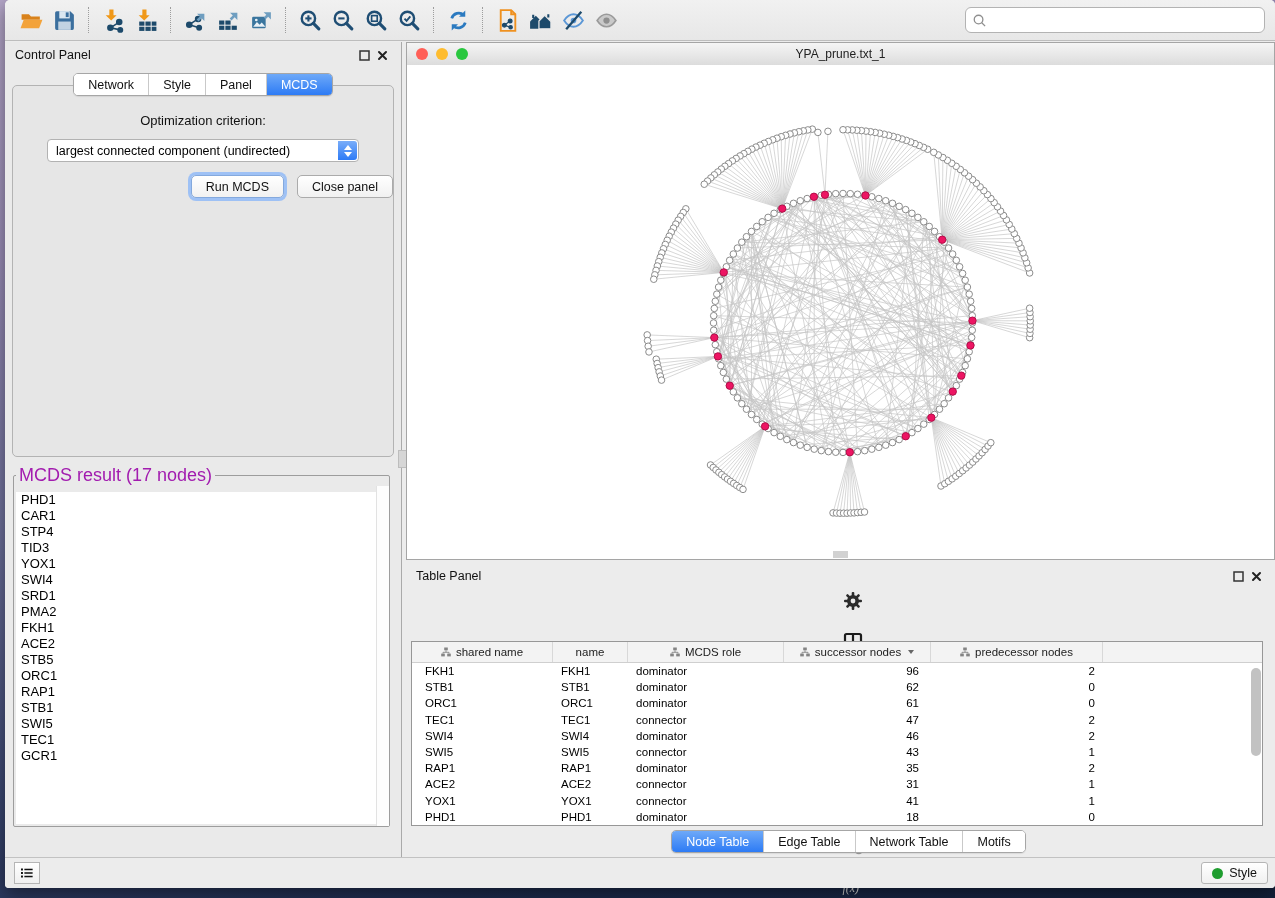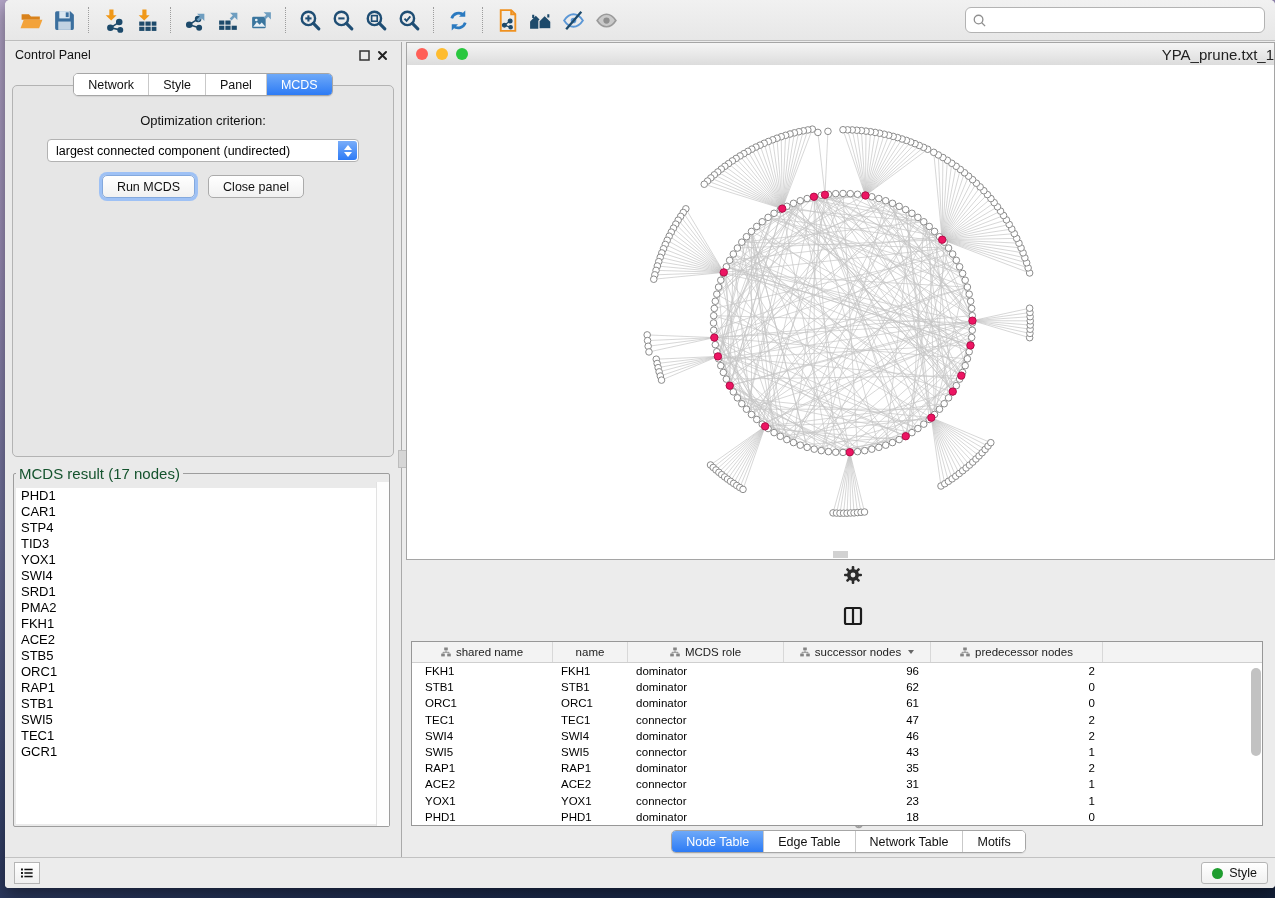--- a/index.html
+++ b/index.html
@@ -27,36 +27,36 @@
   .seg button{border:none;background:#fff;padding:0 14px;font-family:"Liberation Sans",sans-serif;font-size:12.5px;color:#111;border-left:1px solid #c9c9c9;}
   .seg button:first-child{border-left:none;}
   .seg button.active{background:linear-gradient(#6ea9f8,#2d7bf5);color:#fff;}
   .ctabs-row{position:relative;z-index:2;text-align:center;margin-top:5px;}
   .cpane{position:absolute;left:7px;right:7px;top:43px;height:370px;background:#e6e6e6;border:1px solid #b3b3b3;border-radius:5px;}
   .crit-label{text-align:center;margin-top:27px;font-size:13px;color:#111;}
   .mac-select{width:312px;height:23px;margin:11px auto 0;background:#fff;border:1px solid #b2b2b2;border-radius:4px;display:flex;align-items:center;font-size:12.5px;padding-left:8px;box-sizing:border-box;position:relative;}
   .stepper{position:absolute;right:1px;top:1px;bottom:1px;width:19px;background:linear-gradient(#79adf9,#2e7bf6);border-radius:0 3px 3px 0;display:flex;flex-direction:column;align-items:center;justify-content:center;gap:2px;}
   .tri-up{width:0;height:0;border-left:4px solid transparent;border-right:4px solid transparent;border-bottom:5px solid #fff;}
   .tri-dn{width:0;height:0;border-left:4px solid transparent;border-right:4px solid transparent;border-top:5px solid #fff;}
-  .btn-row{display:flex;justify-content:center;gap:13px;margin-top:13px;}
+  .btn-row{display:flex;justify-content:flex-end;gap:13px;margin-top:13px;}
   .mac-btn{height:23px;padding:0 14px;background:linear-gradient(#fff,#f1f1f1);border:1px solid #ababab;border-radius:5px;font-family:"Liberation Sans",sans-serif;font-size:12.5px;color:#111;}
   .focus-ring{box-shadow:0 0 0 3px rgba(110,168,255,.6);border-color:#84a9dd;}
   fieldset.mcds-box{position:absolute;left:8px;right:11px;top:423px;height:356px;border:1px solid #9d9d9d;border-radius:2px;margin:0;padding:2px;background:#eaeaea;}
-  fieldset.mcds-box legend{font-size:15px;padding:0 3px;color:#14532d;}
+  fieldset.mcds-box legend{font-size:18px;padding:0 3px;color:#a21caf;}
   .mcds-list{position:absolute;left:2px;right:2px;top:6px;bottom:2px;background:#fff;overflow:hidden;}
   .mcds-scroll{position:absolute;right:0;top:0;bottom:0;width:12px;background:#fdfdfd;border-left:1px solid #e2e2e2;}
   .mcds-item{font-size:13px;line-height:16px;padding-left:5px;color:#000;}
   .csplit-handle{position:absolute;left:393px;top:408px;width:7px;height:16px;background:#d6d6d6;border:1px solid #bdbdbd;}
   
   .rside{position:absolute;left:401px;top:0;right:0;bottom:0;}
   .netwin{position:absolute;left:0;top:0;right:0;height:518px;border:1px solid #a5a5a5;box-sizing:border-box;background:#fff;}
   .net-title{height:22px;background:linear-gradient(#f5f5f5,#dcdcdc);border-bottom:1px solid #b5b5b5;display:flex;align-items:center;position:relative;}
   .lights{display:flex;gap:8px;margin-left:9px;}
   .light{width:12px;height:12px;border-radius:50%;}
-  .net-title .title{position:absolute;left:0;right:0;text-align:right;font-size:15px;color:#222;}
+  .net-title .title{position:absolute;left:0;right:0;text-align:center;font-size:12px;color:#222;}
   .net-canvas{position:absolute;left:0;top:22px;right:0;bottom:0;background:#fff;overflow:hidden;}
   .net-canvas svg{width:100%;height:100%;display:block;}
   .hsplit-handle{position:absolute;bottom:1px;left:50%;margin-left:-8px;width:15px;height:7px;background:#d2d2d2;}
   
   .tpanel{position:absolute;left:0;right:0;top:521px;bottom:0;background:#ececec;}
   .tp-toolbar{display:flex;align-items:center;padding-left:24px;gap:17px;height:40px;flex-direction:column;}
   .tp-btn{width:26px;height:26px;border:none;background:transparent;display:flex;align-items:center;justify-content:center;padding:0;}
   .tp-btn svg{width:24px;height:24px;}
   .tbl-wrap{position:absolute;left:5px;right:12px;top:78px;height:185px;background:#fff;border:1px solid #979797;box-sizing:border-box;overflow:hidden;}
   .tbl-header{display:flex;background:#f3f3f3;border-bottom:1px solid #cfcfcf;height:20px;font-size:11.5px;color:#222;}
@@ -1002,20 +1002,34 @@
               <circle cx="524.7" cy="354.1" r="3.7" fill="#ed1563" stroke="#b30d49" stroke-width="1"></circle>
               <circle cx="357.8" cy="362.8" r="3.7" fill="#ed1563" stroke="#b30d49" stroke-width="1"></circle>
               <circle cx="499.0" cy="372.7" r="3.7" fill="#ed1563" stroke="#b30d49" stroke-width="1"></circle>
               <circle cx="442.8" cy="388.8" r="3.7" fill="#ed1563" stroke="#b30d49" stroke-width="1"></circle>
             </svg>
         </div>
         <div class="hsplit-handle"></div>
       </div>
 
       <div class="tpanel">
+        <div class="panel-hd">
+          <span>Table Panel</span>
+          <span class="sp"></span>
+          <button class="mini-btn">
+              <svg width="11" height="11" viewBox="0 0 11 11">
+                <rect x="1" y="1" width="9" height="9" fill="none" stroke="#333" stroke-width="1.5"></rect>
+              </svg>
+            </button>
+          <button class="mini-btn">
+              <svg width="11" height="11" viewBox="0 0 11 11">
+                <path d="M2 2l7 7M9 2l-7 7" stroke="#222" stroke-width="2" stroke-linecap="round"></path>
+              </svg>
+            </button>
+        </div>
         <div class="tp-toolbar">
           <button class="tp-btn">
               <svg viewBox="0 0 24 24">
                 <g fill="#2b2b2b">
                   <rect x="10.7" y="3" width="2.6" height="18" rx="1"></rect>
                   <rect x="10.7" y="3" width="2.6" height="18" rx="1" transform="rotate(45 12 12)"></rect>
                   <rect x="10.7" y="3" width="2.6" height="18" rx="1" transform="rotate(90 12 12)"></rect>
                   <rect x="10.7" y="3" width="2.6" height="18" rx="1" transform="rotate(135 12 12)"></rect>
                   <circle cx="12" cy="12" r="6"></circle>
                 </g>
@@ -1184,21 +1198,21 @@
                 <div class="cell c0">ACE2</div>
                 <div class="cell c1">ACE2</div>
                 <div class="cell c2">connector</div>
                 <div class="cell c3">31</div>
                 <div class="cell c4">1</div>
               </div>
               <div class="tbl-row">
                 <div class="cell c0">YOX1</div>
                 <div class="cell c1">YOX1</div>
                 <div class="cell c2">connector</div>
-                <div class="cell c3">23</div>
+                <div class="cell c3">41</div>
                 <div class="cell c4">1</div>
               </div>
               <div class="tbl-row">
                 <div class="cell c0">PHD1</div>
                 <div class="cell c1">PHD1</div>
                 <div class="cell c2">dominator</div>
                 <div class="cell c3">18</div>
                 <div class="cell c4">0</div>
               </div>
             </div>

